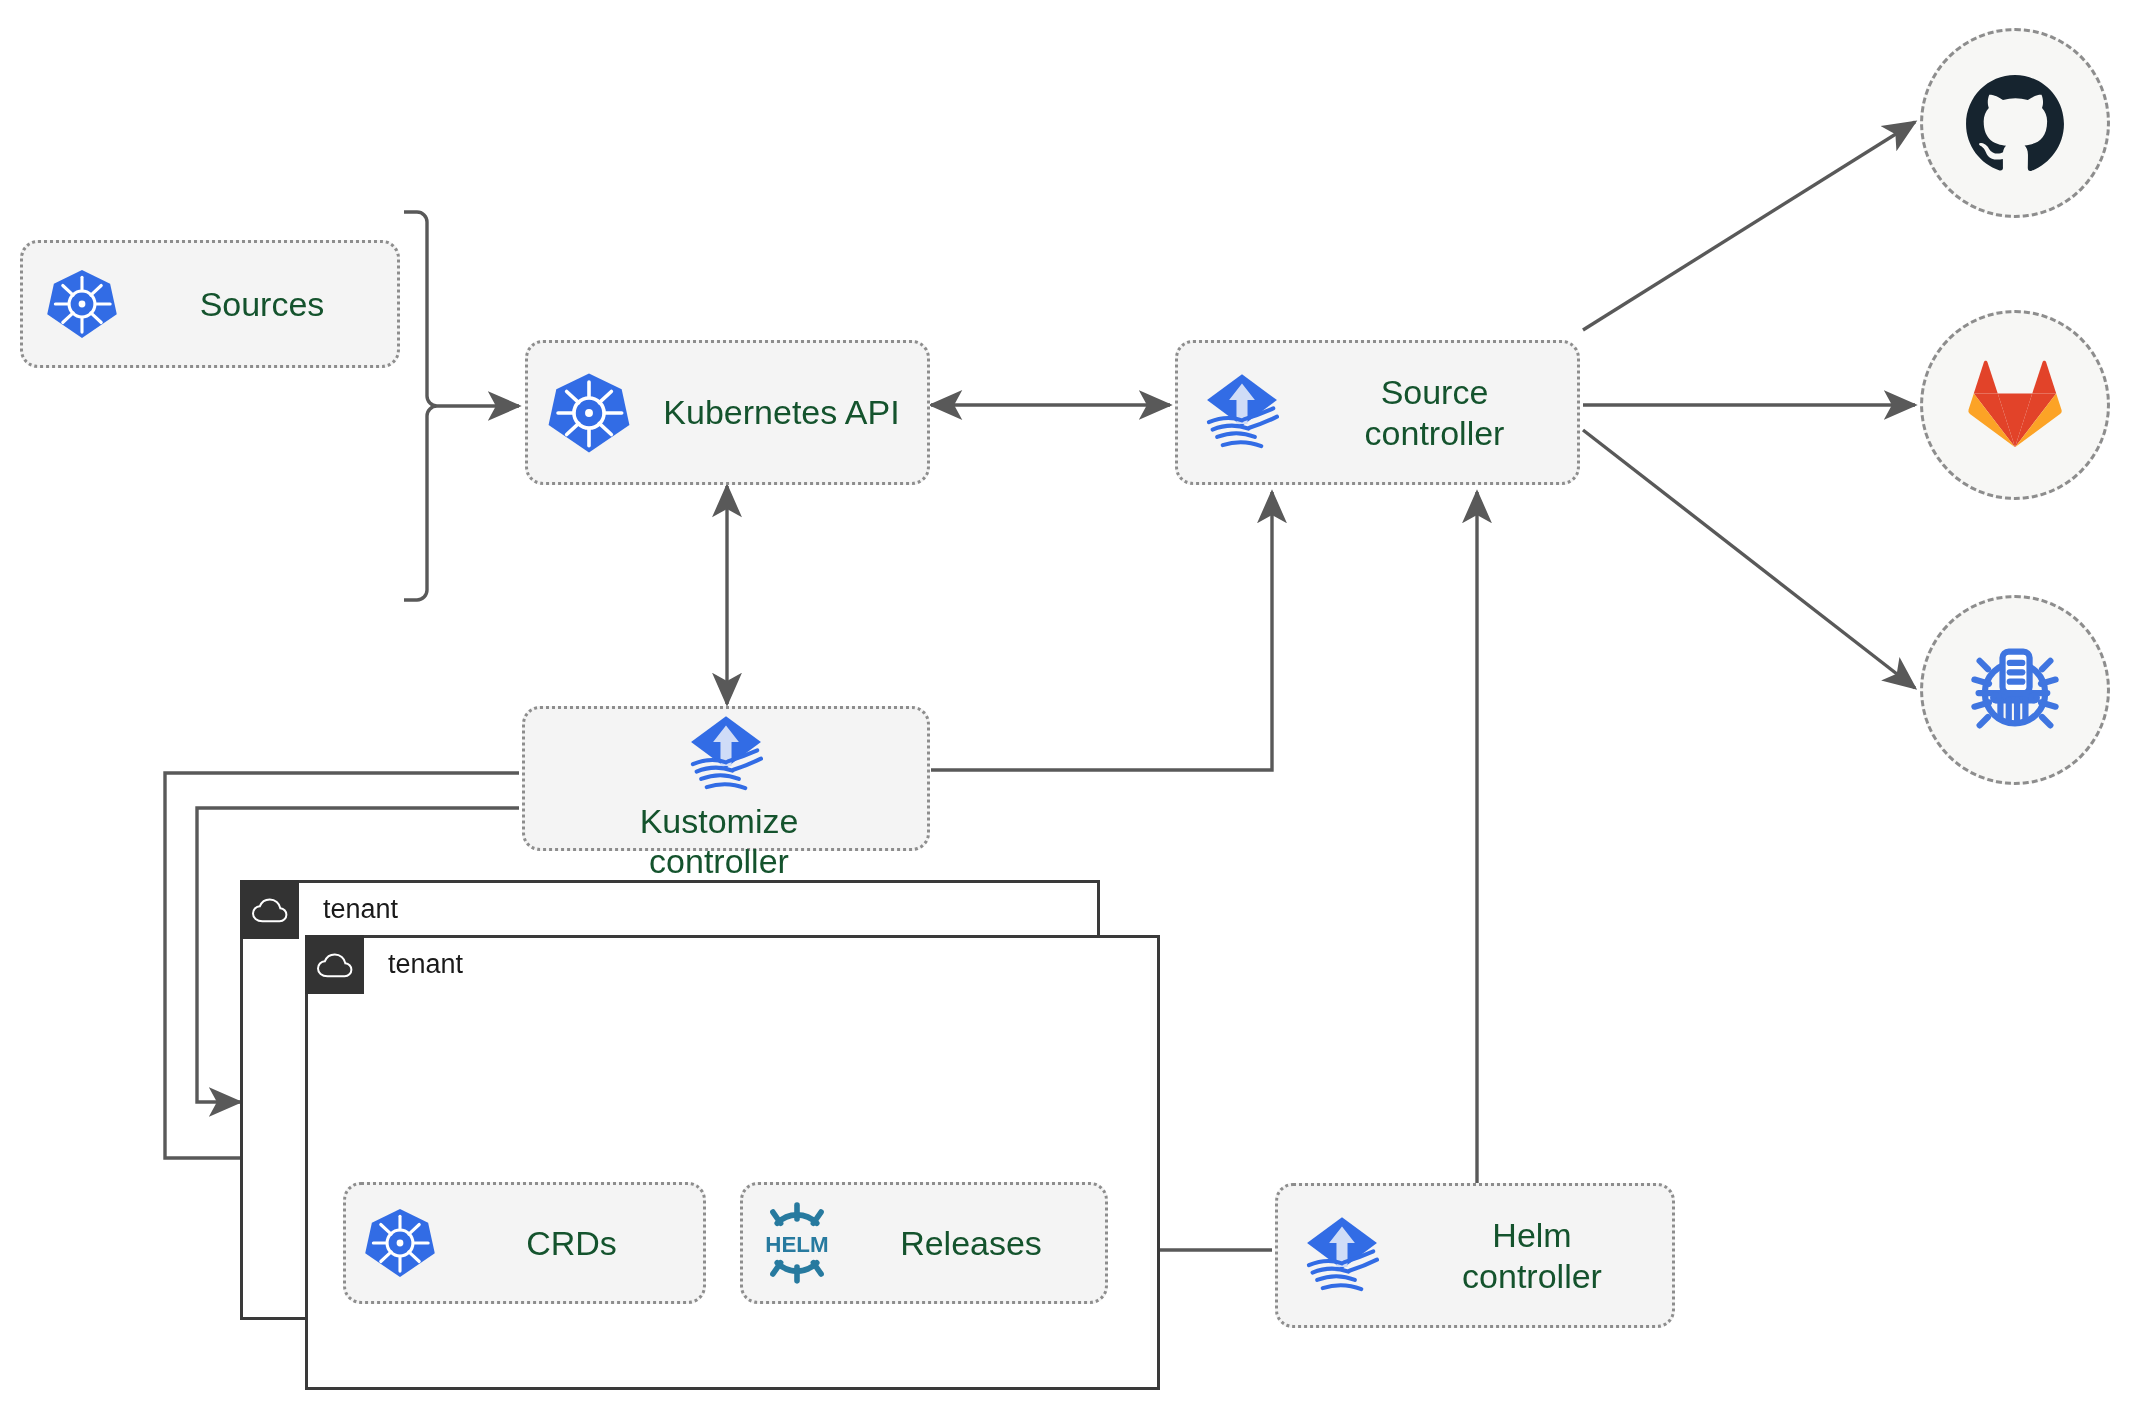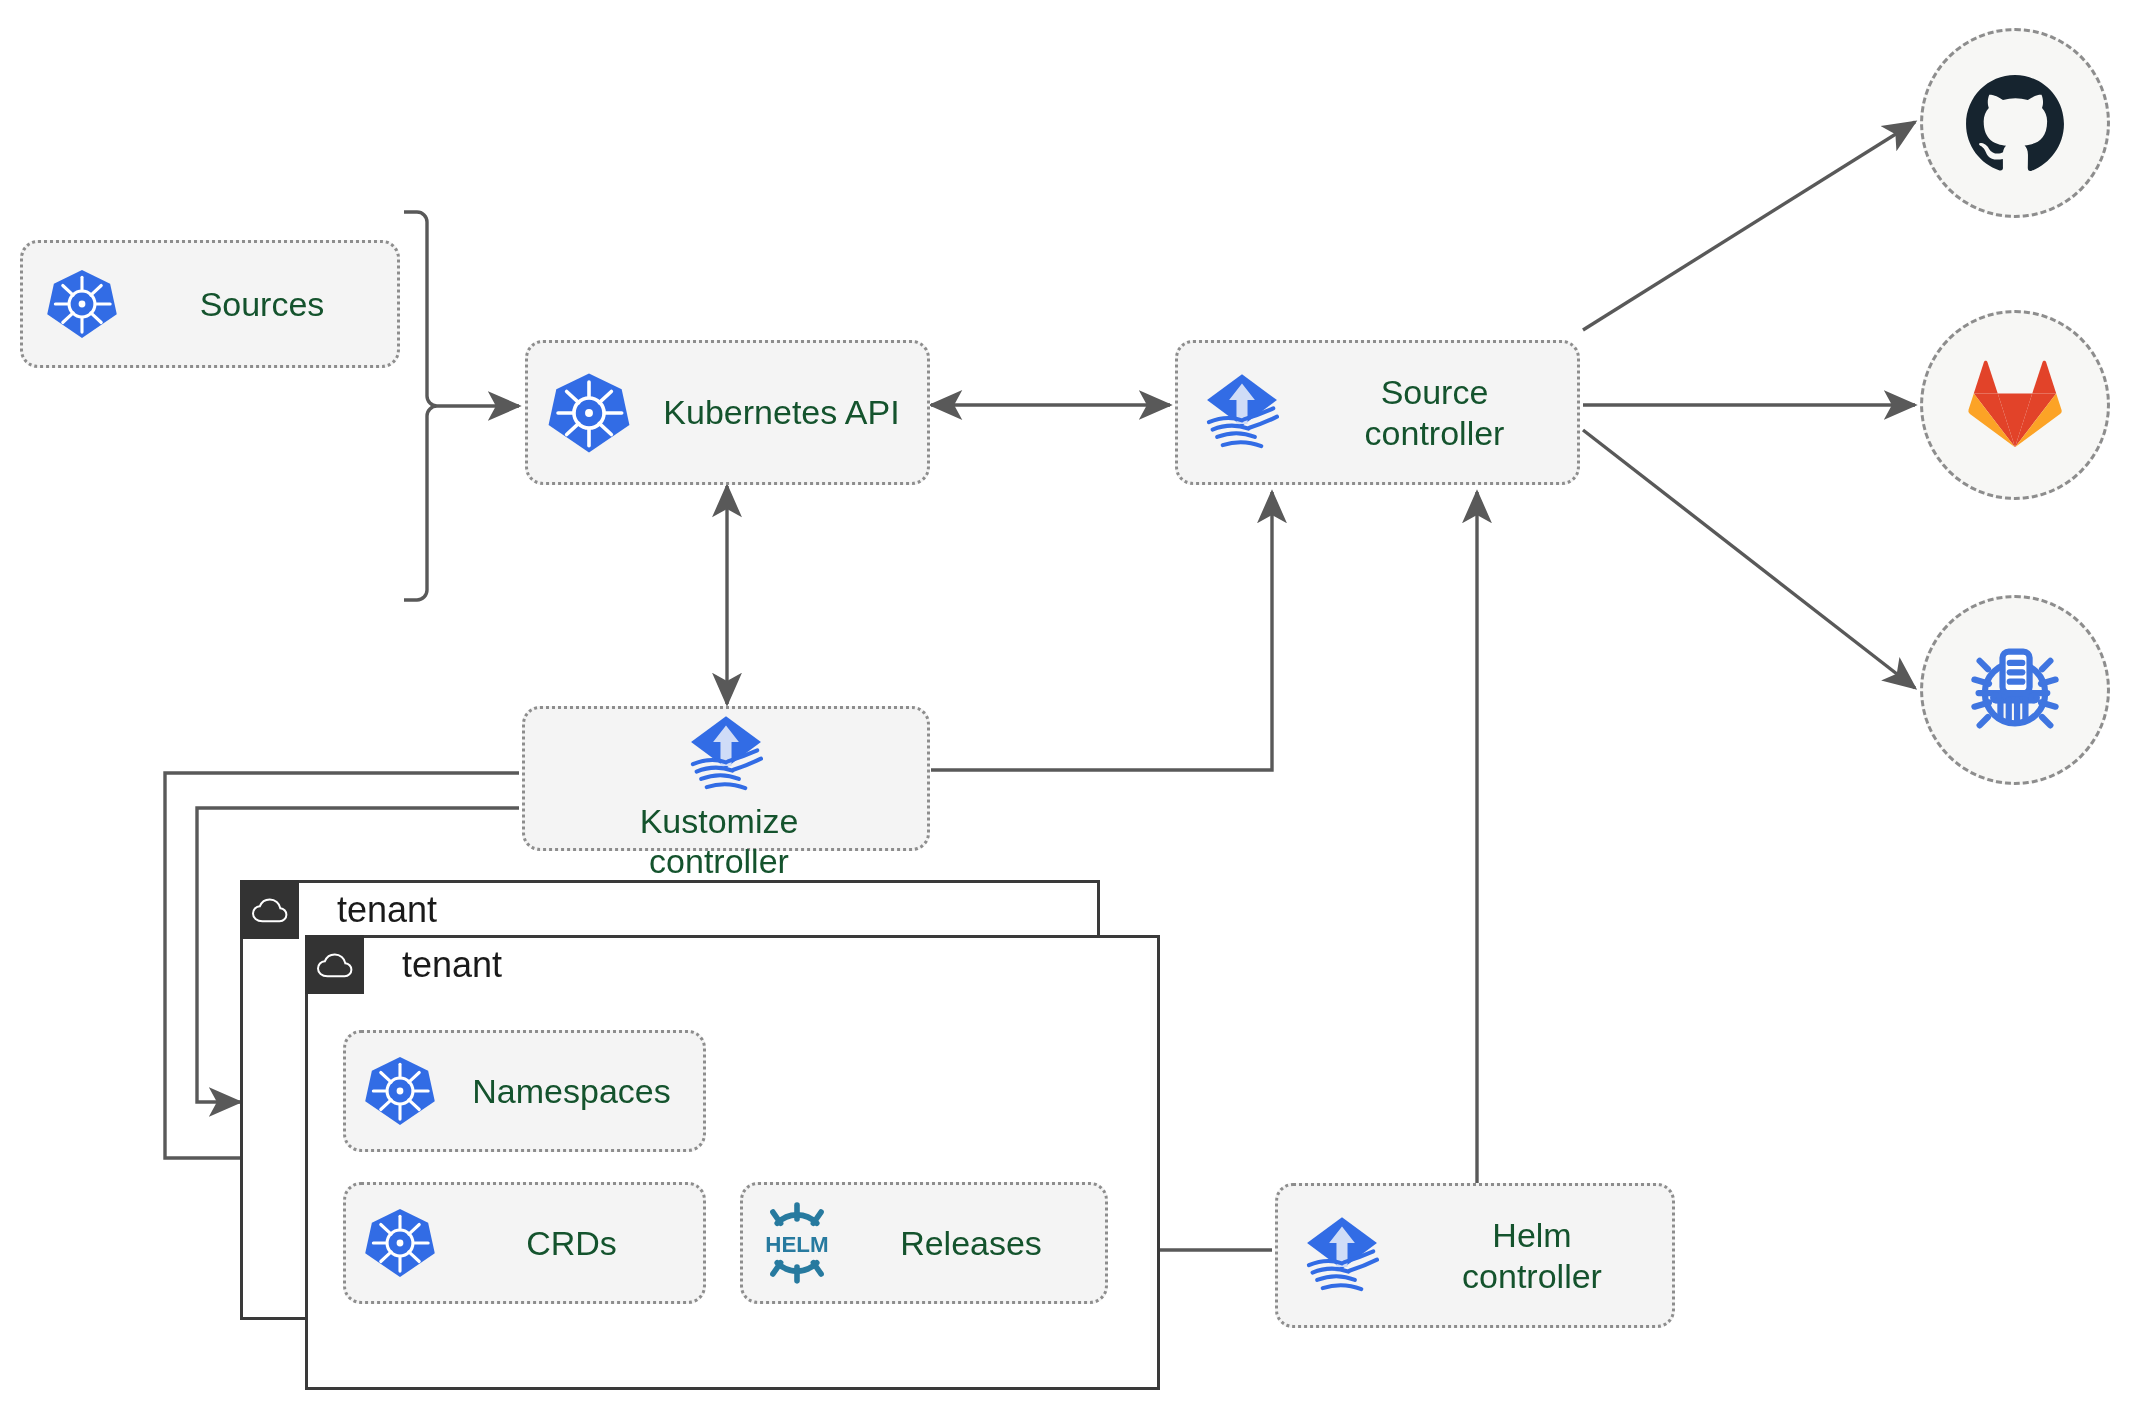--- a/index.html
+++ b/index.html
@@ -40,21 +40,21 @@
     box-sizing:border-box;
   }
   .tenant-head{
     position:absolute;top:-3px;left:-3px;height:59px;display:flex;align-items:center;
   }
   .tenant-badge{
     width:59px;height:59px;background:#333333;
     display:flex;align-items:center;justify-content:center;flex:0 0 auto;
   }
   .tenant-name{
-    font-size:36px;color:#1a1a1a;padding-left:38px;white-space:nowrap;
+    font-size:27px;color:#1a1a1a;padding-left:24px;white-space:nowrap;
   }
 </style>
 </head>
 <body>
 
 <div id="diagram">
 
   <svg class="layer" viewBox="0 0 2144 1407" xmlns="http://www.w3.org/2000/svg">
     <defs>
       <marker id="ah" markerWidth="12" markerHeight="12" refX="9.2" refY="5" orient="auto" markerUnits="strokeWidth">
@@ -211,40 +211,20 @@
           <path d="M29 85 Q50 78 71 86"></path>
           <path d="M52 57 Q68 52 84 45"></path>
           <path d="M58 66 Q74 61 88 54"></path>
         </g>
       </svg>
     </div>
     <div class="lbl">Helm
 controller</div>
   </div>
 
-  <div class="node" style="left:343px;top:1030px;width:363px;height:122px;">
-    <div class="ico" style="width:108px;">
-      <svg width="74" height="74" viewBox="0 0 100 100">
-        <path d="M50 4 L88 22.5 L97 64 L50 96 L3 64 L12 22.5 Z" fill="#326CE5"></path>
-        <g fill="none" stroke="#fff" stroke-width="4.2" stroke-linecap="round">
-          <circle cx="50" cy="50" r="17.5"></circle>
-          <circle cx="50" cy="50" r="4.6" fill="#fff" stroke="none"></circle>
-          <line x1="50" y1="14" x2="50" y2="32"></line>
-            <line x1="50" y1="68" x2="50" y2="88"></line>
-          <line x1="14" y1="50" x2="32" y2="50"></line>
-            <line x1="68" y1="50" x2="88" y2="50"></line>
-          <line x1="24" y1="25" x2="38" y2="38"></line>
-            <line x1="62" y1="62" x2="76" y2="75"></line>
-          <line x1="76" y1="25" x2="62" y2="38"></line>
-            <line x1="38" y1="62" x2="24" y2="75"></line>
-        </g>
-      </svg>
-    </div>
-    <div class="lbl">Namespaces</div>
-  </div>
 
 
   <div class="node" style="left:343px;top:1182px;width:363px;height:122px;">
     <div class="ico" style="width:108px;">
       <svg width="74" height="74" viewBox="0 0 100 100">
         <path d="M50 4 L88 22.5 L97 64 L50 96 L3 64 L12 22.5 Z" fill="#326CE5"></path>
         <g fill="none" stroke="#fff" stroke-width="4.2" stroke-linecap="round">
           <circle cx="50" cy="50" r="17.5"></circle>
           <circle cx="50" cy="50" r="4.6" fill="#fff" stroke="none"></circle>
           <line x1="50" y1="14" x2="50" y2="32"></line>

